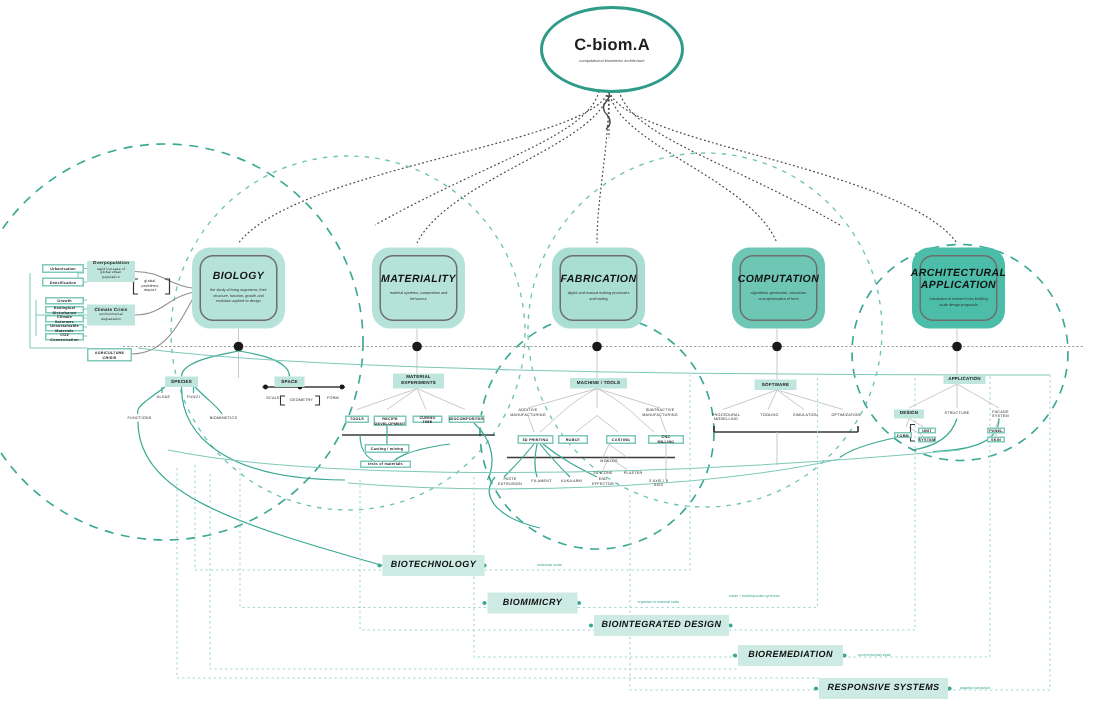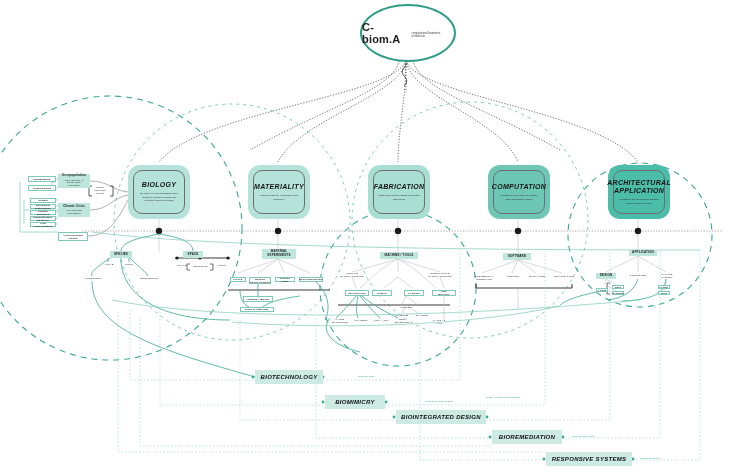--- a/index.html
+++ b/index.html
@@ -4,21 +4,21 @@
 <style>
   html,body{margin:0;padding:0;background:#ffffff;}
   body{width:730px;height:472px;overflow:hidden;
        font-family:"Liberation Sans",sans-serif;color:#222;}
   #stage{position:relative;width:730px;height:472px;}
   svg.layer{position:absolute;left:0;top:0;width:730px;height:472px;overflow:visible;}
 
   
   #root-node{position:absolute;left:360px;top:4px;width:92px;height:54px;
      border-radius:50%/50%;border:2px solid #2f9c88;background:#fff;
-     display:flex;flex-direction:row;align-items:center;justify-content:center;}
+     display:flex;flex-direction:column;align-items:center;justify-content:center;}
   #root-node .rt{font-weight:bold;font-size:11px;letter-spacing:.2px;color:#1d1d1d;}
   #root-node .rs{font-size:2.6px;color:#444;margin-top:3px;}
 
   
   .pillar{position:absolute;border-radius:12px;
      display:flex;align-items:center;justify-content:center;}
   .pillar .inner{border:1px solid #6e6e6e;border-radius:9px;
      width:calc(100% - 12px);height:calc(100% - 12px);
      display:flex;flex-direction:column;align-items:center;justify-content:center;
      text-align:center;}

